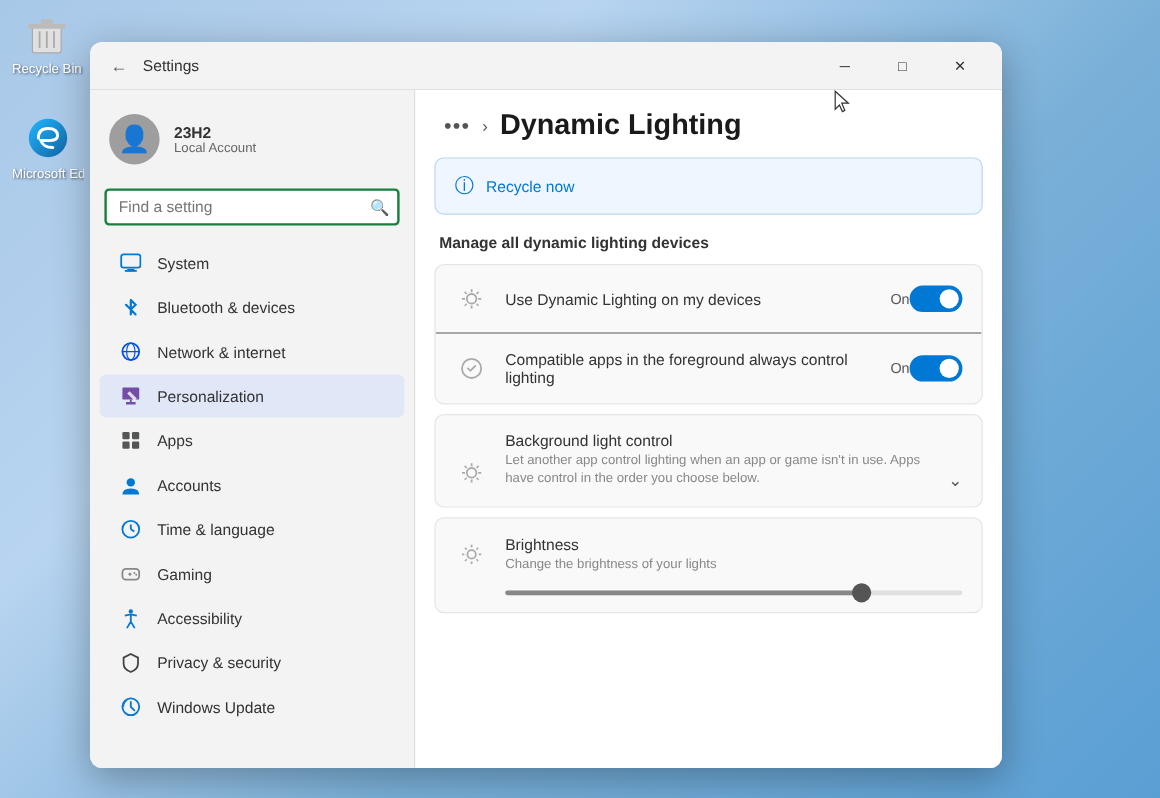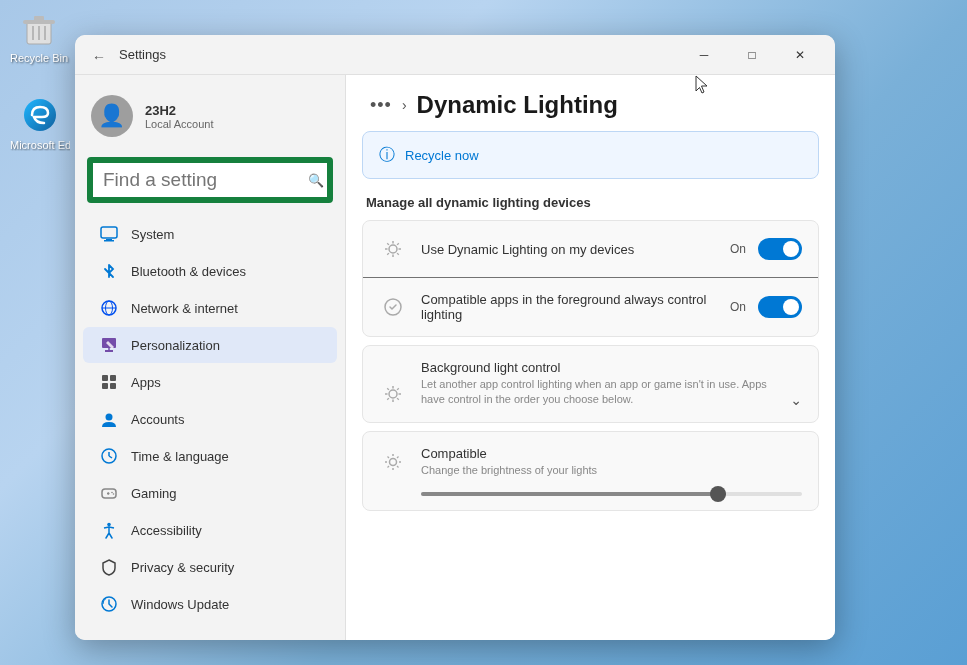--- a/index.html
+++ b/index.html
@@ -139,23 +139,23 @@
     .user-type { font-size: 11px; color: #666; }
 
     
     .search-box {
       margin: 4px 12px 12px 12px;
       position: relative;
     }
     .search-input {
       width: 100%;
       padding: 6px 32px 6px 10px;
-      border: 6px solid #15803d;
+      border: 2px solid #15803d;
       border-radius: 4px;
-      font-size: 19px;
+      font-size: 13px;
       background: white;
       color: #333;
       outline: none;
     }
     .search-icon {
       position: absolute;
       right: 8px;
       top: 50%;
       transform: translateY(-50%);
       color: #666;
@@ -305,21 +305,21 @@
     .setting-desc {
       font-size: 11px;
       color: #888;
       margin-top: 2px;
       line-height: 1.4;
     }
 
     .setting-control {
       display: flex;
       align-items: center;
-      gap: 12px;
+      gap: 0;
       flex-shrink: 0;
     }
     .control-label {
       font-size: 12px;
       color: #555;
     }
 
     
     .toggle {
       width: 44px;
@@ -686,21 +686,21 @@
                 <line x1="10" y1="16" x2="10" y2="18" stroke="#aaa" stroke-width="1.5"></line>
                 <line x1="2" y1="10" x2="4" y2="10" stroke="#aaa" stroke-width="1.5"></line>
                 <line x1="16" y1="10" x2="18" y2="10" stroke="#aaa" stroke-width="1.5"></line>
                 <line x1="4.5" y1="4.5" x2="6" y2="6" stroke="#aaa" stroke-width="1.3"></line>
                 <line x1="14" y1="14" x2="15.5" y2="15.5" stroke="#aaa" stroke-width="1.3"></line>
                 <line x1="15.5" y1="4.5" x2="14" y2="6" stroke="#aaa" stroke-width="1.3"></line>
                 <line x1="6" y1="14" x2="4.5" y2="15.5" stroke="#aaa" stroke-width="1.3"></line>
               </svg>
             </div>
             <div class="setting-text">
-              <div class="setting-title">Compatible</div>
+              <div class="setting-title">Brightness</div>
               <div class="setting-desc">Change the brightness of your lights</div>
             </div>
           </div>
           <div class="slider-container">
             <div class="slider-track">
               <div class="slider-fill"></div>
               <div class="slider-thumb"></div>
             </div>
           </div>
         </div>

